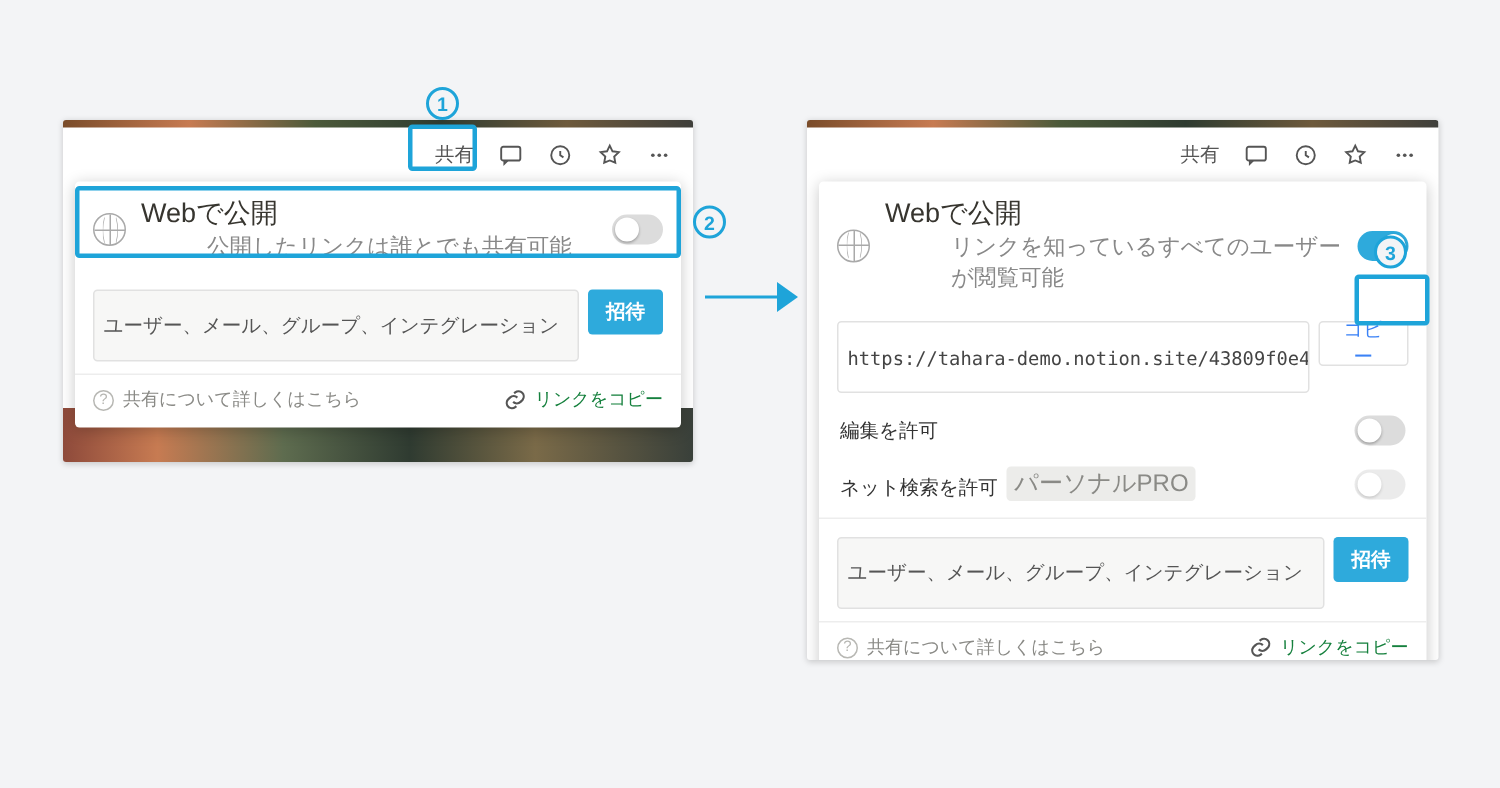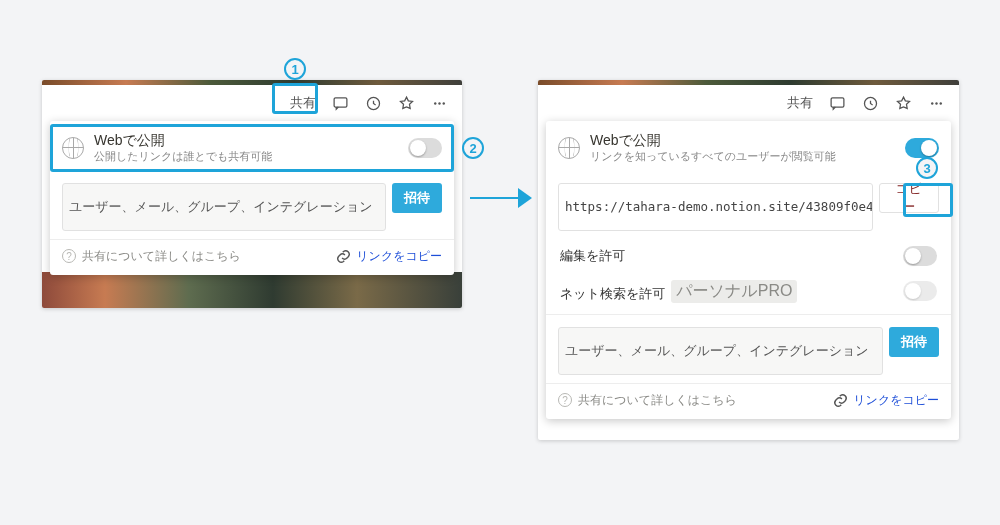--- a/index.html
+++ b/index.html
@@ -61,22 +61,22 @@
       linear-gradient(#a9a9a9,#a9a9a9) center/1px 106% no-repeat;
     position:relative;
   }
   .globe::after{
     content:''; position:absolute; inset:-1.5px;
     border-radius:50%/70%; border:1.5px solid transparent;
     border-left-color:#a9a9a9; border-right-color:#a9a9a9;
     transform:scaleX(.45);
   }
   .row-texts { flex:1 1 auto; }
-  .row-title { font-size:14px; line-height:1.3; }
-  .row-sub   { font-size:11px; color:#888; line-height:1.4; }
+  .row-title { font-size:18px; line-height:1.3; }
+  .row-sub   { font-size:15px; color:#888; line-height:1.4;margin-left:44px; }
 
   
   .toggle { width:34px; height:20px; border-radius:10px; position:relative; flex-shrink:0; }
   .toggle::after{
     content:''; position:absolute; top:2px; width:16px; height:16px;
     border-radius:50%; background:#fff;
     box-shadow:0 1px 2px rgba(0,0,0,.3);
   }
   .toggle.off { background:#dcdcdc; }
   .toggle.off::after{ left:2px; }
@@ -99,21 +99,21 @@
 
   .perm-row { display:flex; align-items:center; padding:7px 14px; font-size:13px; color:#333; }
   .perm-row .label { flex:1 1 auto; display:flex; align-items:flex-end; gap:6px;}
   .badge { font-size:16px; padding:1px 5px; border-radius:3px; background:#ececea; color:#8a8a86; }
 
   .footer {
     display:flex; align-items:center; padding:8px 12px 4px 12px;
     font-size:12px; color:#8a8a86;
   }
   .footer .help { display:flex; align-items:center; gap:6px; flex:1 1 auto; }
-  .footer .copy-link { display:flex; align-items:flex-end; gap:4px; color:#1d4ed8; }
+  .footer .copy-link { display:flex; align-items:flex-end; gap:4px; color:#15803d; }
 
   
   svg { display:block; }
   .tb-item svg, .footer svg { width:17px; height:17px; }
   .help-icn{ width:14px; height:14px; border:1.3px solid #b8b8b4; border-radius:50%; font-size:10px;
              display:flex; align-items:center; justify-content:center; color:#b8b8b4;}
   .link-icn{ width:14px; height:14px; }
 
   
   .call-box { position:absolute; border:3px solid #1ea4d9; border-radius:3px; z-index:5; pointer-events:none;}
@@ -247,21 +247,21 @@
       <div class="globe"></div>
       <div class="row-texts">
         <div class="row-title">Webで公開</div>
         <div class="row-sub">リンクを知っているすべてのユーザーが閲覧可能</div>
       </div>
       <div class="toggle on"></div>
     </div>
 
     <div class="input-row">
       <div class="text-input mono">https://tahara-demo.notion.site/43809f0e46d342</div>
-      <button class="btn" style="background:#fff;color:#7f1d1d;border:1px solid #e1e1e1;font-weight:500;">コピー</button>
+      <button class="btn" style="background:#fff;color:#3b82f6;border:1px solid #e1e1e1;font-weight:500;">コピー</button>
     </div>
 
     <div class="perm-row">
       <div class="label">
           <span>編集を許可</span>
         </div>
       <div class="toggle off"></div>
     </div>
     <div class="perm-row">
       <div class="label">

